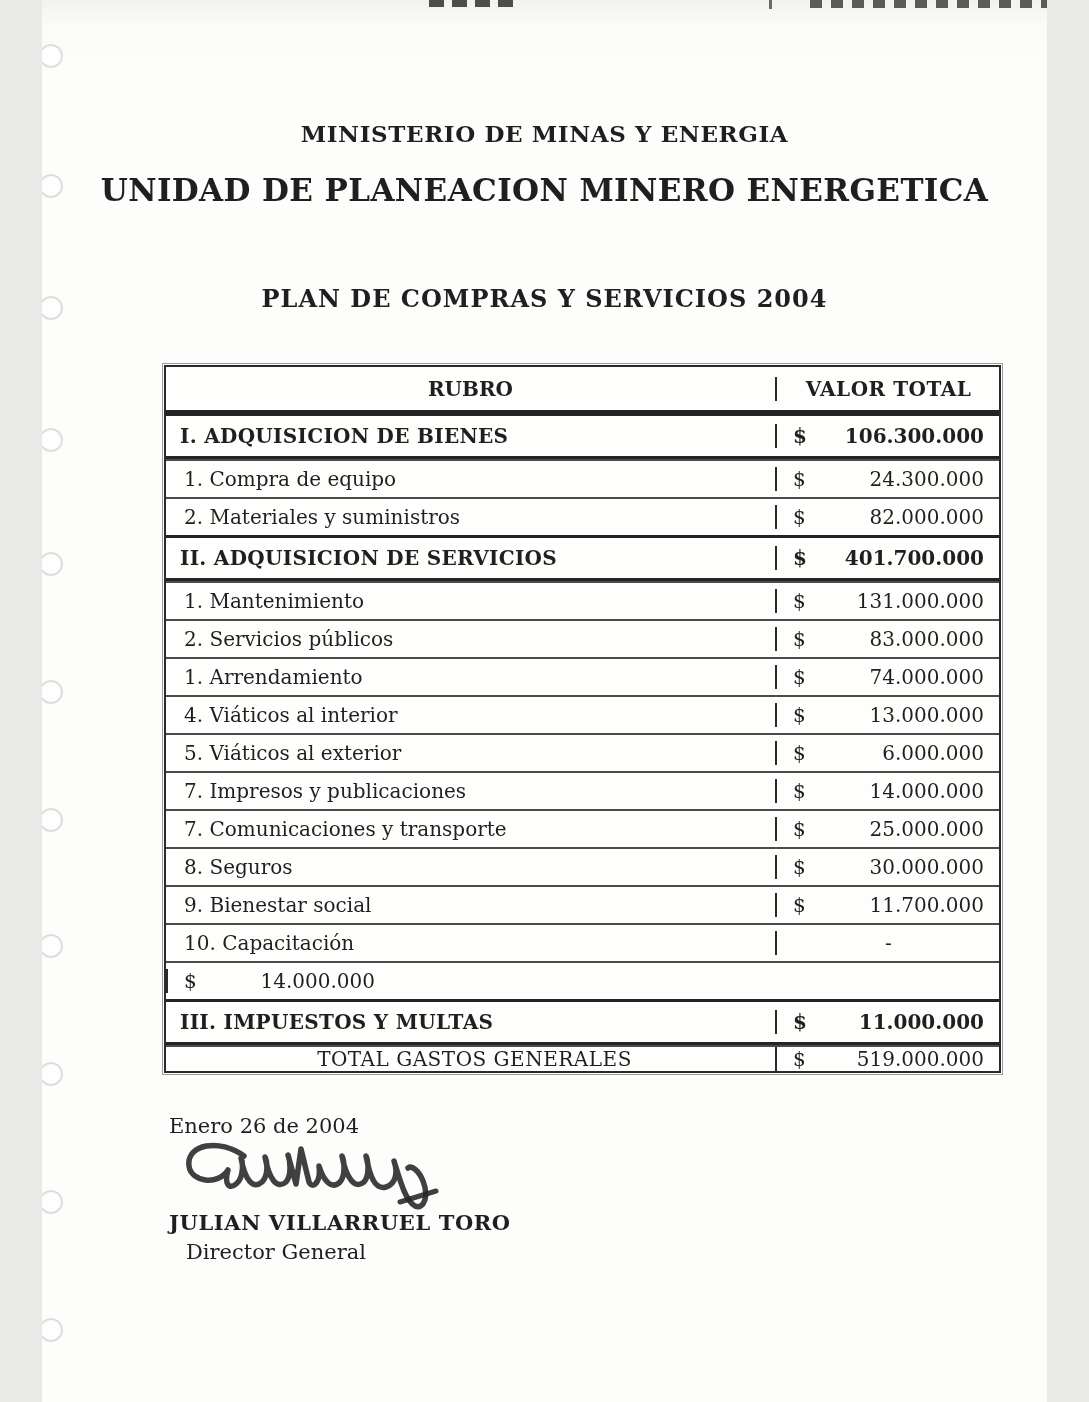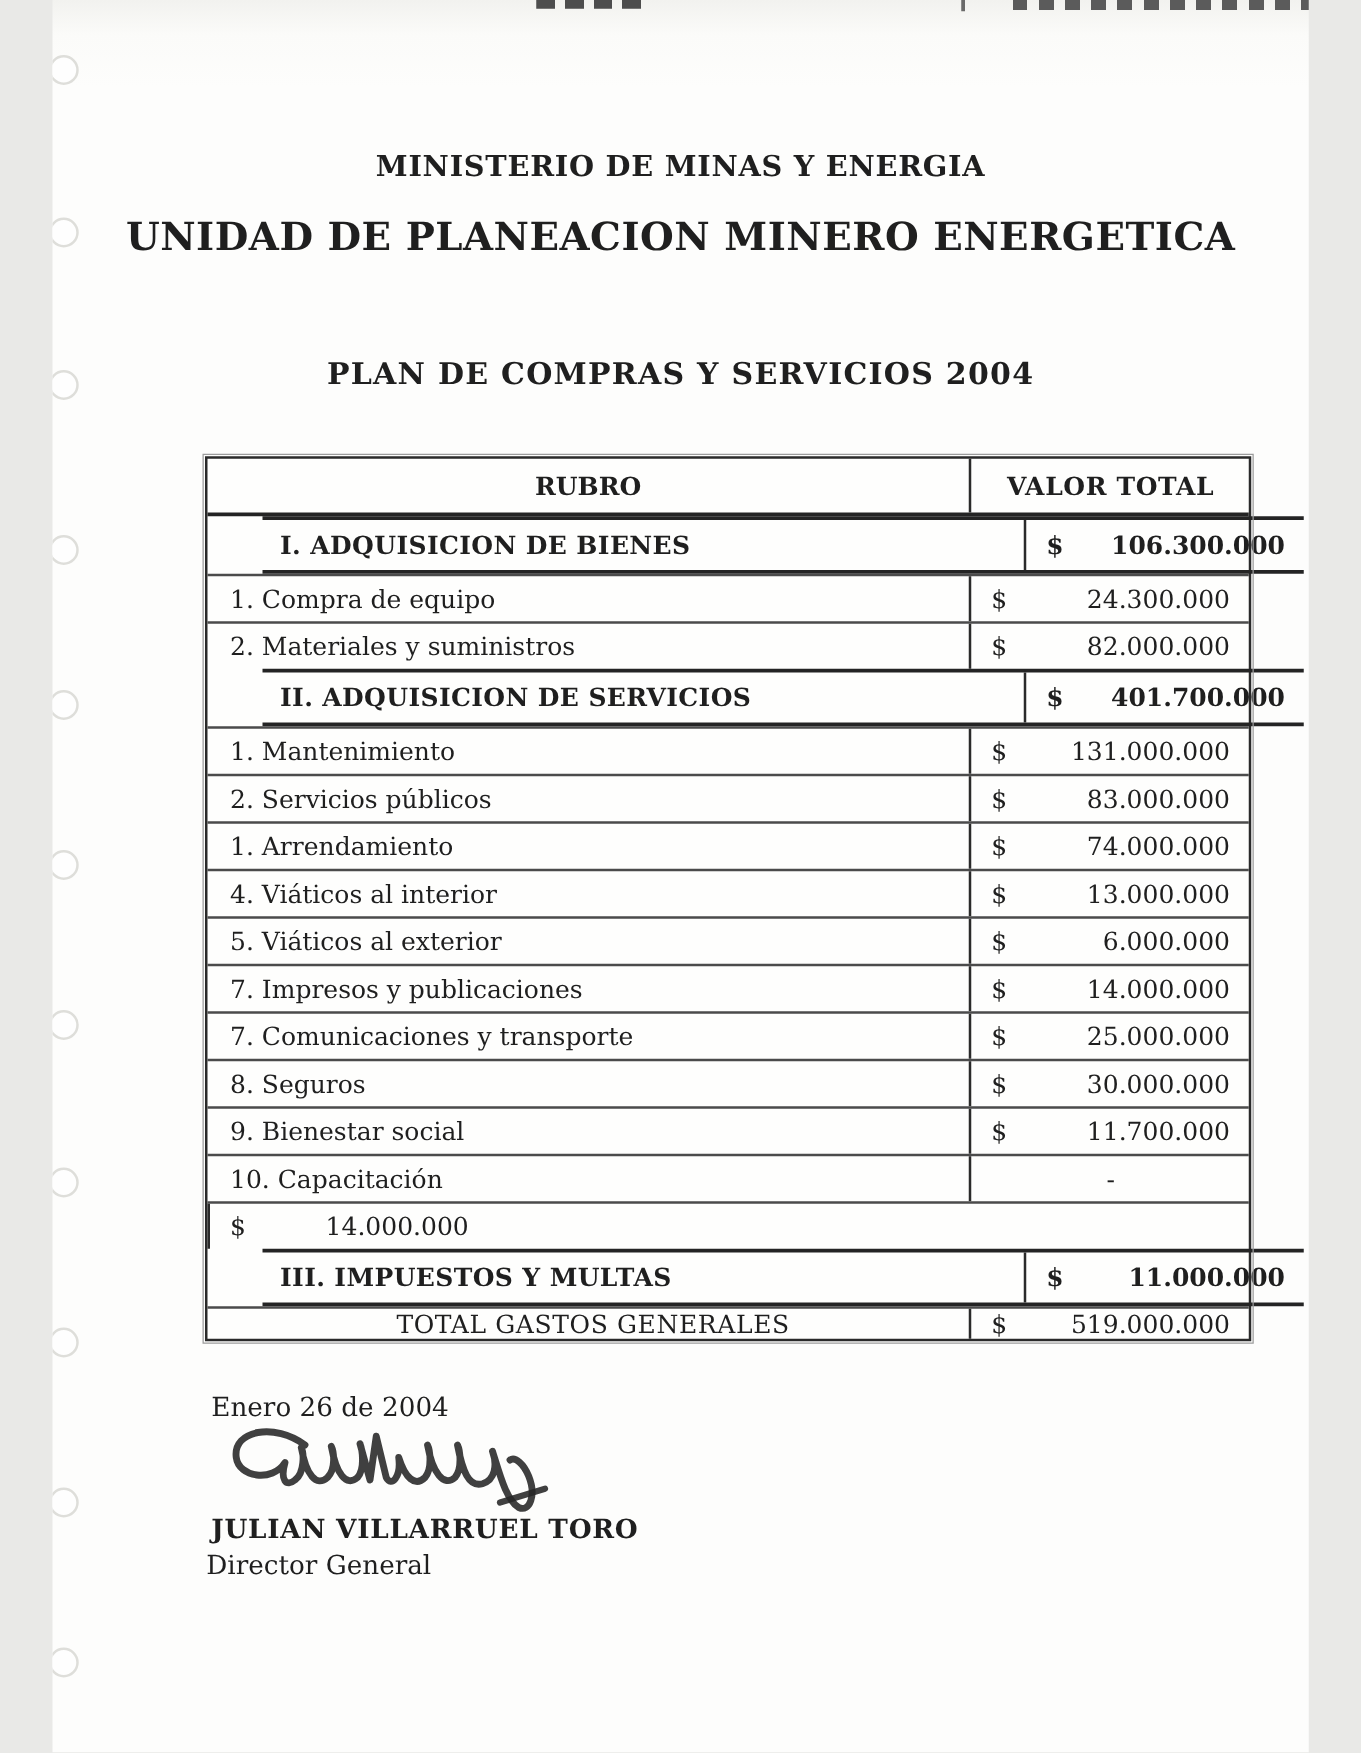--- a/index.html
+++ b/index.html
@@ -39,46 +39,46 @@
   .t3 { position:absolute; top:284px; left:0; width:100%; text-align:center;
         font-size:24px; font-weight:bold; letter-spacing:1px; }
   
   .plan-table {
     position:absolute; left:122px; top:365px; width:837px;
     border:2px solid #2a2a2a;
     outline:1px solid #9c9c9c; outline-offset:1px;
     background:#fefefd;
     display:flex; flex-direction:column;
   }
-  .trow { display:flex; width:100%; }
+  .trow { display:flex; width:100%;align-items:center; }
   .hdr { height:46px; border-bottom:3px solid #242424; font-weight:bold; }
   .hdr .rubro { justify-content:center; padding:0; }
   .cell { display:flex; align-items:center; font-size:20px; }
   .rubro { flex:1 1 auto; padding:0 10px 0 18px; }
   .valor {
     flex:0 0 224px; width:224px;
     border-left:2px solid #2a2a2a;
     display:flex; justify-content:space-between; align-items:center;
     padding:0 15px 0 16px;
   }
   .valor.center { justify-content:center; }
   .hdr .valor { justify-content:center; letter-spacing:0.5px; }
   .row-item { height:38px; border-top:2px solid #4b4b4b; }
-  .row-section { height:46px; border-top:3px solid #242424; border-bottom:3px solid #242424;margin-left:44px; }
+  .row-section { height:46px; border-top:3px solid #242424; border-bottom:3px solid #242424; }
   .row-section .cell { font-weight:bold; font-size:20px; }
   .row-section .rubro { padding-left:14px; letter-spacing:0.3px; }
   .row-total { height:44px; border-top:2px solid #4b4b4b; flex:1; }
   .row-total .cell { font-weight:normal; }
   .row-total .rubro { justify-content:center; letter-spacing:0.5px; }
   
   .date-line { position:absolute; left:127px; top:1114px; font-size:21px; }
   .signature { position:absolute; left:132px; top:1136px; }
   .signer-name { position:absolute; left:127px; top:1210px; font-size:21px;
                  font-weight:bold; letter-spacing:0.6px; }
-  .signer-role { position:absolute; left:123px; top:1240px; font-size:21px; }
+  .signer-role { position:absolute; left:144px; top:1240px; font-size:21px; }
 </style>
 </head>
 <body>
 
 <div class="page">
 
   <div class="artifact artifact-a"></div>
   <div class="artifact artifact-tick"></div>
   <div class="artifact artifact-b"></div>
   <div class="artifact artifact-dot"></div>

